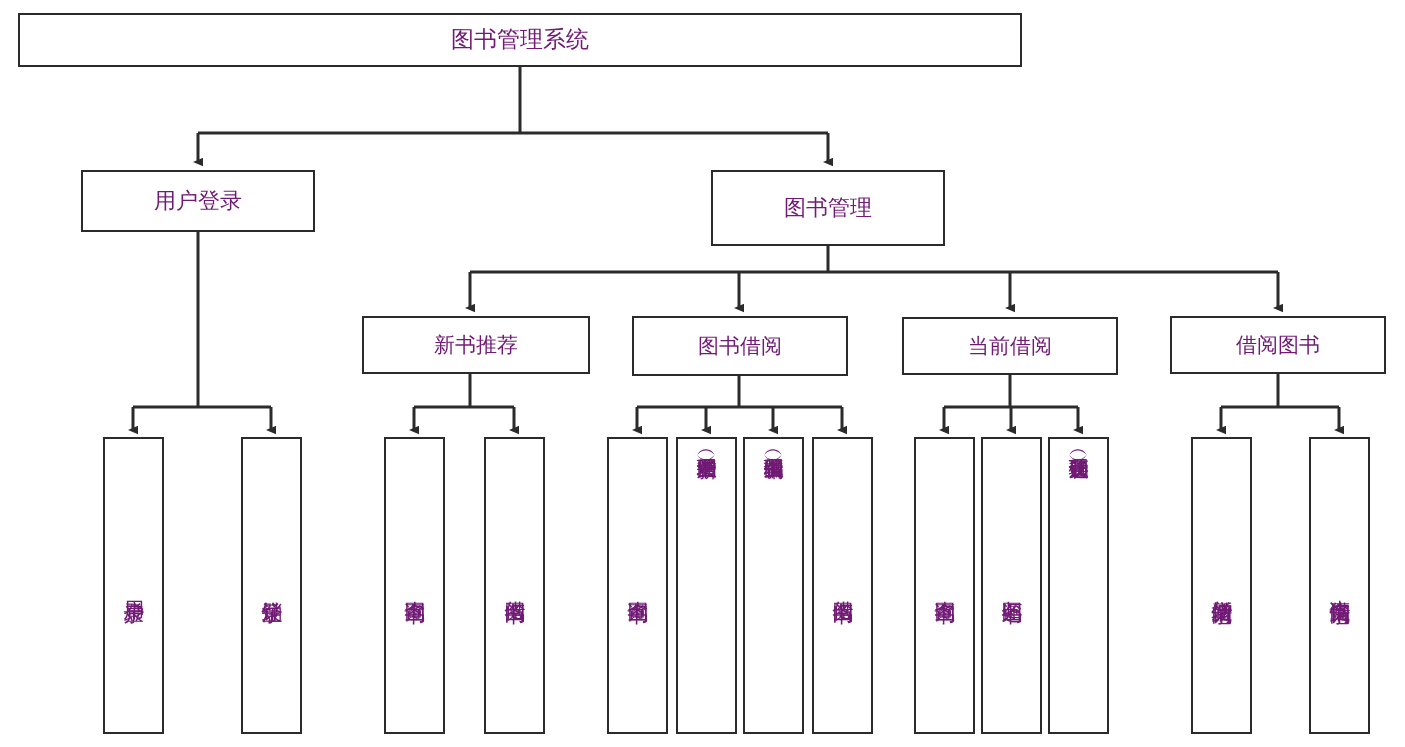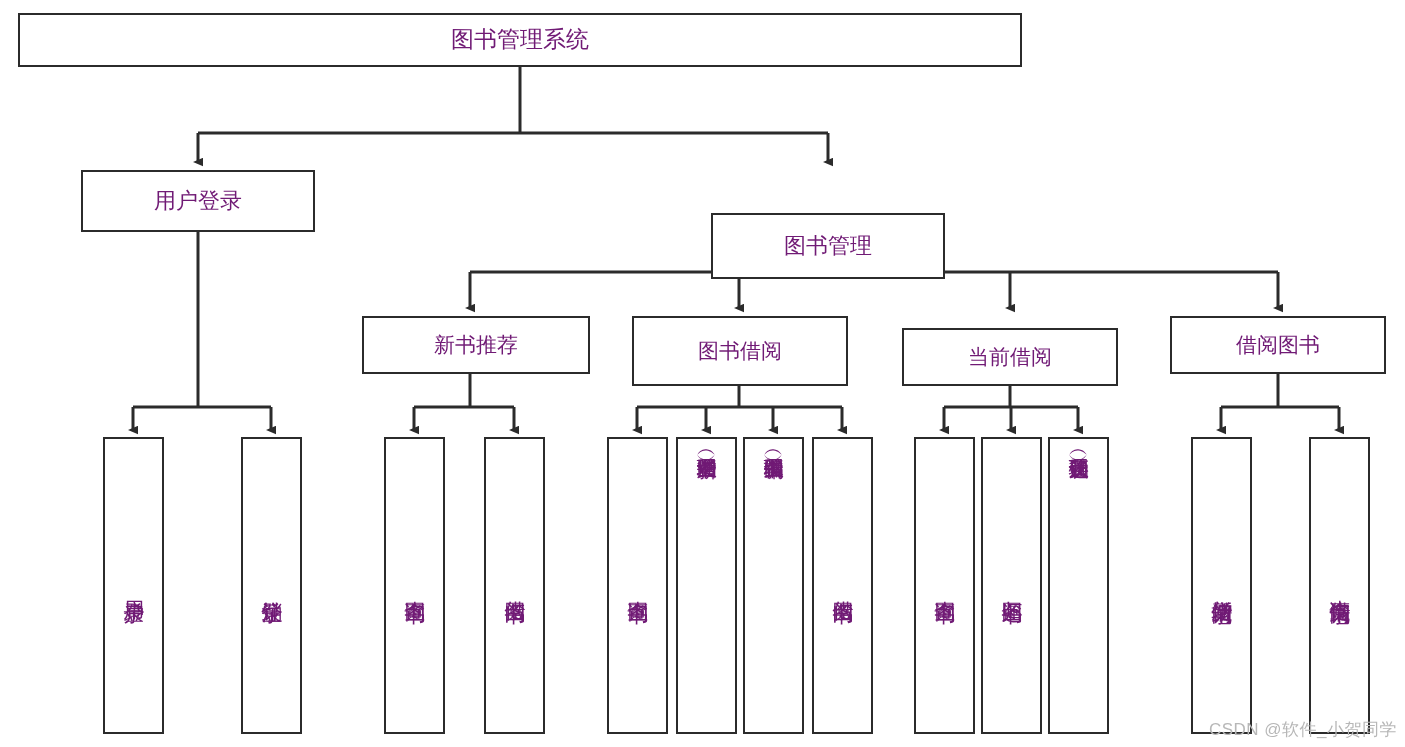--- a/index.html
+++ b/index.html
@@ -139,31 +139,31 @@
     </g>
   </svg>
 
   <div class="node level-root" style="left:18px; top:13px; width:1004px; height:54px;">
     <span class="node-label">图书管理系统</span>
   </div>
 
   <div class="node level-2" style="left:81px; top:170px; width:234px; height:62px;">
     <span class="node-label">用户登录</span>
   </div>
-  <div class="node level-2" style="left:711px; top:170px; width:234px; height:66px;margin-top:43px;">
+  <div class="node level-2" style="left:711px; top:170px; width:234px; height:76px;">
     <span class="node-label">图书管理</span>
   </div>
 
   <div class="node level-3" style="left:362px; top:316px; width:228px; height:58px;">
     <span class="node-label">新书推荐</span>
   </div>
-  <div class="node level-3" style="left:632px; top:316px; width:216px; height:70px;">
+  <div class="node level-3" style="left:632px; top:316px; width:216px; height:60px;">
     <span class="node-label">图书借阅</span>
   </div>
-  <div class="node level-3" style="left:902px; top:328px; width:216px; height:58px;align-items:center;">
+  <div class="node level-3" style="left:902px; top:317px; width:216px; height:58px;align-items:center;">
     <span class="node-label">当前借阅</span>
   </div>
   <div class="node level-3" style="left:1170px; top:316px; width:216px; height:58px;">
     <span class="node-label">借阅图书</span>
   </div>
 
   <div class="node leaf center-text" style="left:103px; top:437px; width:61px; height:297px;">
     <span class="node-label">用户登录</span>
   </div>
   <div class="node leaf center-text" style="left:241px; top:437px; width:61px; height:297px;">
@@ -200,15 +200,14 @@
     <span class="node-label">确认归还（管理员）</span>
   </div>
 
   <div class="node leaf center-text" style="left:1191px; top:437px; width:61px; height:297px;">
     <span class="node-label">新增借阅记录</span>
   </div>
   <div class="node leaf center-text" style="left:1309px; top:437px; width:61px; height:297px;">
     <span class="node-label">查询借阅记录</span>
   </div>
 
-  <div id="watermark">CSDN @软件_小贺同学</div>
 
 </div>
 
 </body></html>

